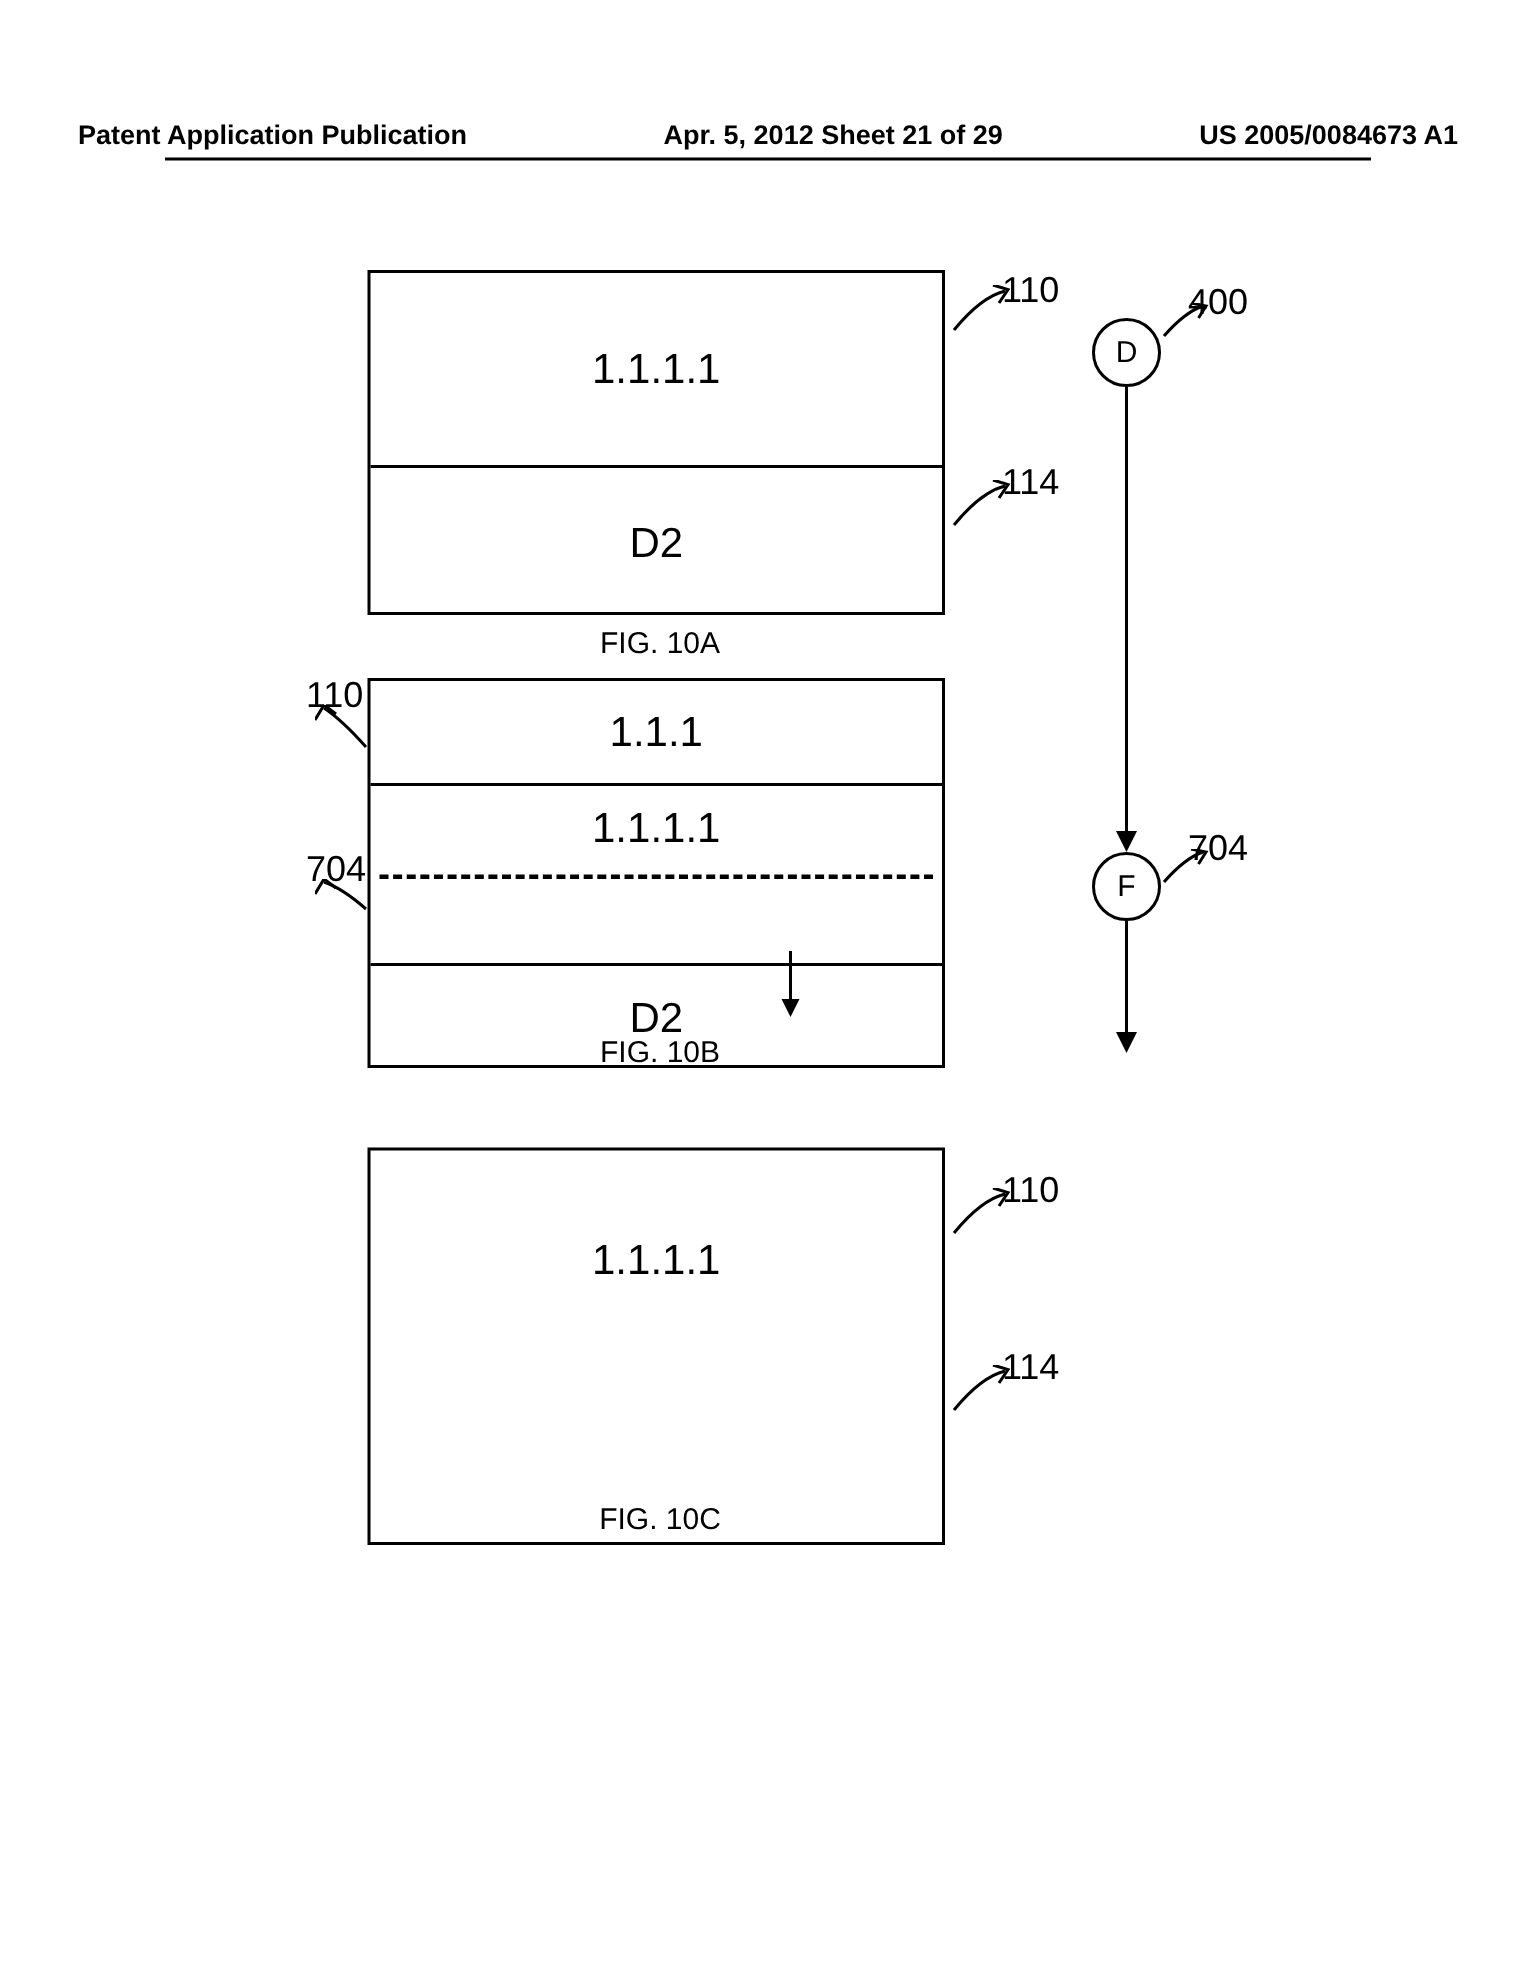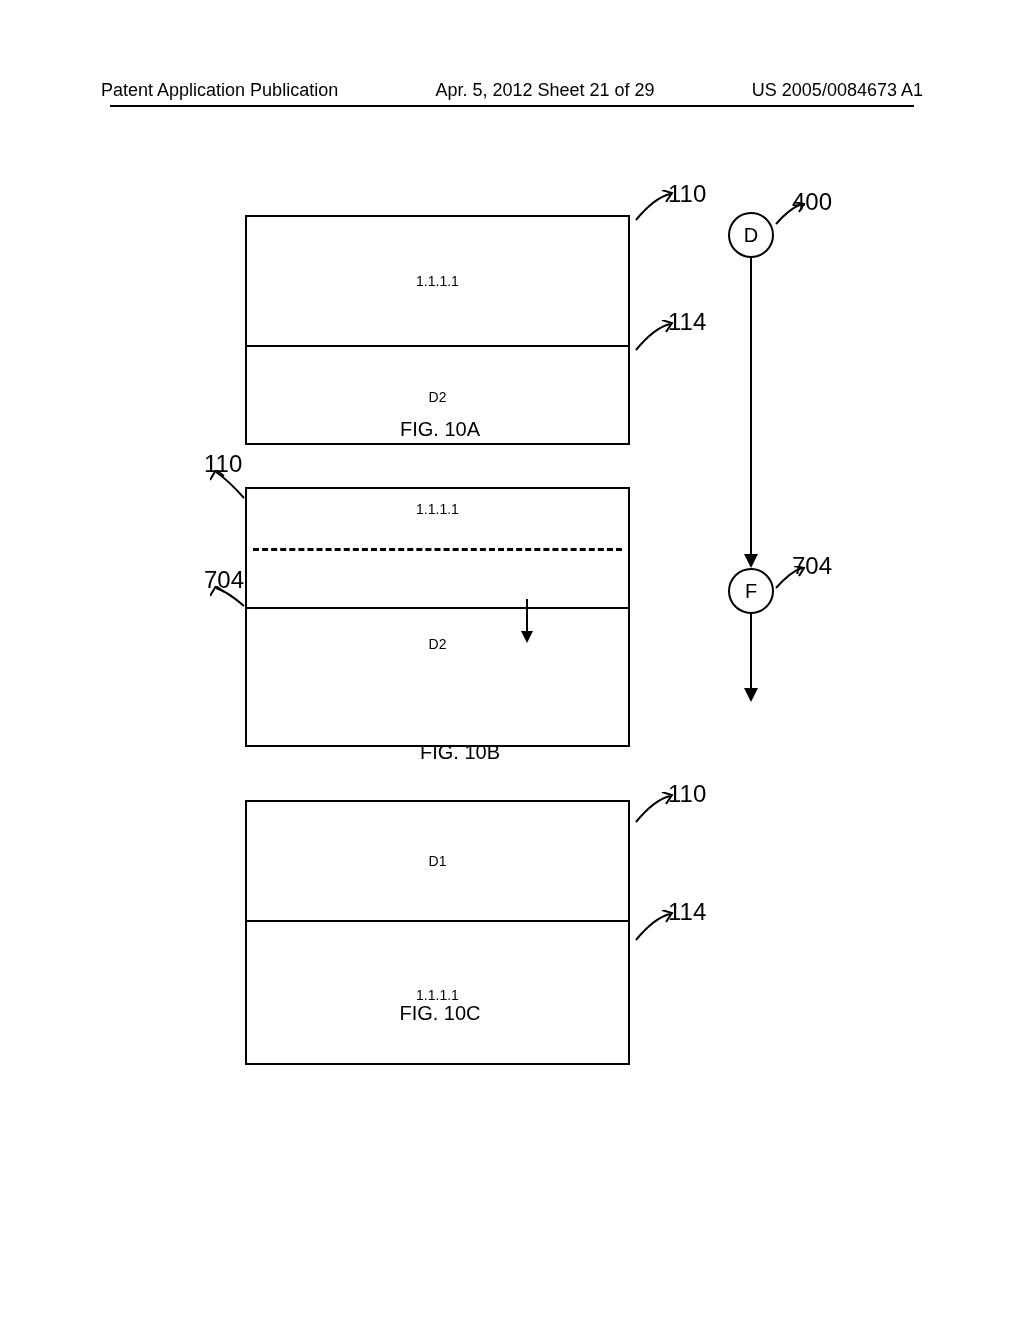--- a/index.html
+++ b/index.html
@@ -8,23 +8,23 @@
       background: #fff;
       width: 1024px;
       height: 1320px;
       position: relative;
     }
     .header {
       position: absolute;
       top: 80px;
       left: 0;
       width: 100%;
-      padding: 0 101px;
+      padding: 0 52px;
       font-size: 18px;
-      font-weight: normal;
+      font-weight: bold;
       display: flex;
       justify-content: space-between;
     }
     .header-rule {
       position: absolute;
       top: 105px;
       left: 110px;
       right: 110px;
       border-top: 2px solid #000;
     }
@@ -32,22 +32,21 @@
       position: absolute;
       top: 160px;
       left: 0;
       width: 100%;
     }
 
     
     .figbox {
       position: absolute;
       border: 2px solid #000;
-      font-size: 14px;
-      margin-top: 35px;
+      font-size: 28px;
     }
     .figbox .cell {
       display: flex;
       align-items: center;
       justify-content: center;
       width: 100%;
     }
 
     
     .fig10a { left: 245px; top: 20px; width: 385px; height: 230px; }
@@ -143,20 +142,21 @@
   </svg>
 
   <div class="ref" style="left:668px; top:148px;">114</div>
   <svg class="lead" style="left:632px; top:160px;" width="45" height="40">
     <path d="M 38 4 Q 22 8 4 30" stroke="#000" stroke-width="2" fill="none"></path>
     <path d="M 30 0 L 40 3 L 34 12" stroke="#000" stroke-width="2" fill="none"></path>
   </svg>
   <div class="figcap" style="left:380px; top:258px;">FIG. 10A</div>
 
   <div class="figbox fig10b">
+    <div class="cell row1">1.1.1</div>
     <div class="row2">
       <div class="row2-label">1.1.1.1</div>
       <div class="dashed-divider"></div>
     </div>
     <div class="cell row3">
       <span>D2</span>
       <svg style="position:absolute; left:270px; top:-10px;" width="20" height="46">
         <line x1="10" y1="0" x2="10" y2="34" stroke="#000" stroke-width="2"></line>
         <polygon points="4,32 16,32 10,44" fill="#000"></polygon>
       </svg>
@@ -167,24 +167,23 @@
   <svg class="lead" style="left:210px; top:310px;" width="40" height="40">
     <path d="M 6 2 Q 18 10 34 28" stroke="#000" stroke-width="2" fill="none"></path>
     <path d="M 0 10 L 6 0 L 14 6" stroke="#000" stroke-width="2" fill="none"></path>
   </svg>
 
   <div class="ref" style="left:204px; top:406px;">704</div>
   <svg class="lead" style="left:210px; top:426px;" width="40" height="30">
     <path d="M 6 2 Q 18 6 34 20" stroke="#000" stroke-width="2" fill="none"></path>
     <path d="M 0 10 L 6 0 L 14 6" stroke="#000" stroke-width="2" fill="none"></path>
   </svg>
-  <div class="figcap" style="left:380px; top:581px;text-align:right;">FIG. 10B</div>
+  <div class="figcap" style="left:380px; top:531px;">FIG. 10B</div>
 
   <div class="figbox fig10c">
-    <div class="cell top">D1</div>
     <div class="cell bot">1.1.1.1</div>
   </div>
   <div class="ref" style="left:668px; top:620px;">110</div>
   <svg class="lead" style="left:632px; top:632px;" width="45" height="40">
     <path d="M 38 4 Q 22 8 4 30" stroke="#000" stroke-width="2" fill="none"></path>
     <path d="M 30 0 L 40 3 L 34 12" stroke="#000" stroke-width="2" fill="none"></path>
   </svg>
   <div class="ref" style="left:668px; top:738px;">114</div>
   <svg class="lead" style="left:632px; top:750px;" width="45" height="40">
     <path d="M 38 4 Q 22 8 4 30" stroke="#000" stroke-width="2" fill="none"></path>

